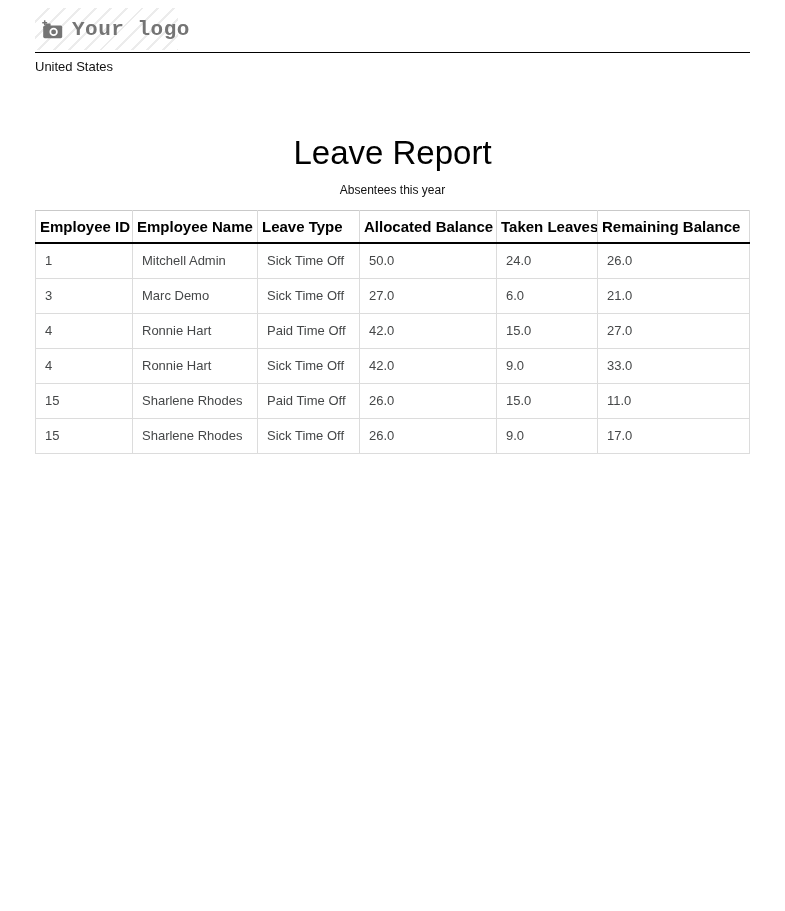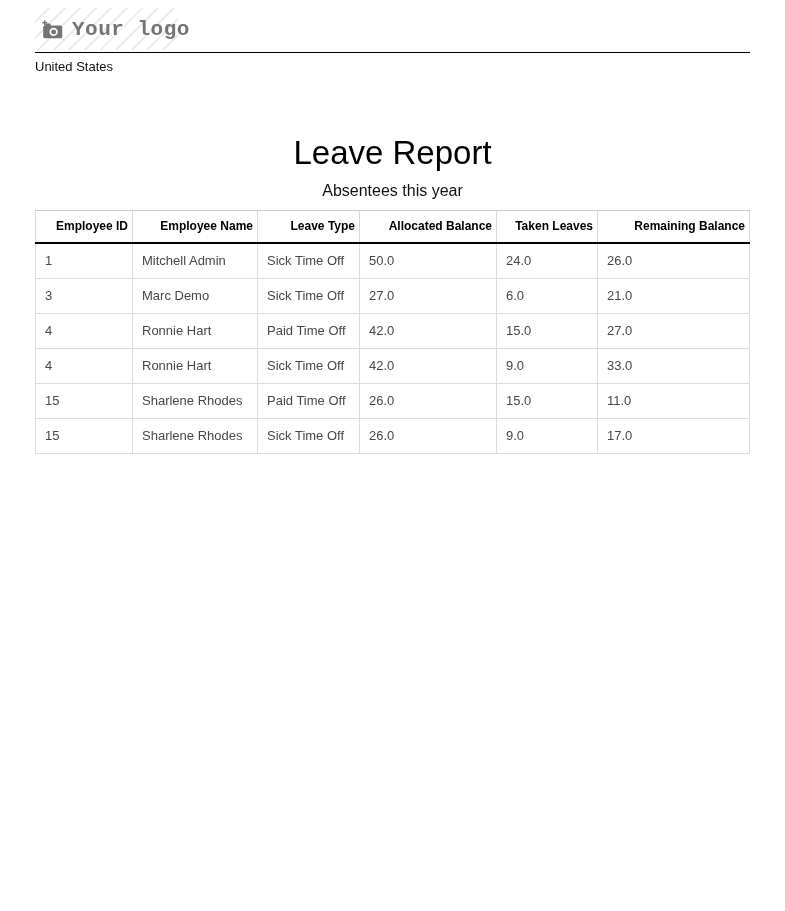--- a/index.html
+++ b/index.html
@@ -65,37 +65,37 @@
     margin: 58px 0 0 0;
     text-align: center;
     font-size: 33px;
     font-weight: normal;
     line-height: 38px;
     color: #000000;
   }
   .report-subtitle {
     margin: 9px 0 0 0;
     text-align: center;
-    font-size: 16px;
+    font-size: 12px;
     line-height: 19px;
     color: #111111;
   }
 
   
   table.leave-table {
     margin-top: 10px;
     width: 714px;
     border-collapse: collapse;
     table-layout: fixed;
   }
   table.leave-table th {
-    font-size: 12px;
+    font-size: 15px;
     font-weight: bold;
     color: #000000;
-    text-align: right;
+    text-align: left;
     padding: 7px 4px;
     line-height: 17px;
     border: 1px solid #d9d9d9;
     border-top: 1px solid #c9c9c9;
     border-bottom: 2px solid #000000;
     background: #ffffff;
     white-space: nowrap;
     overflow: hidden;
   }
   table.leave-table td {

